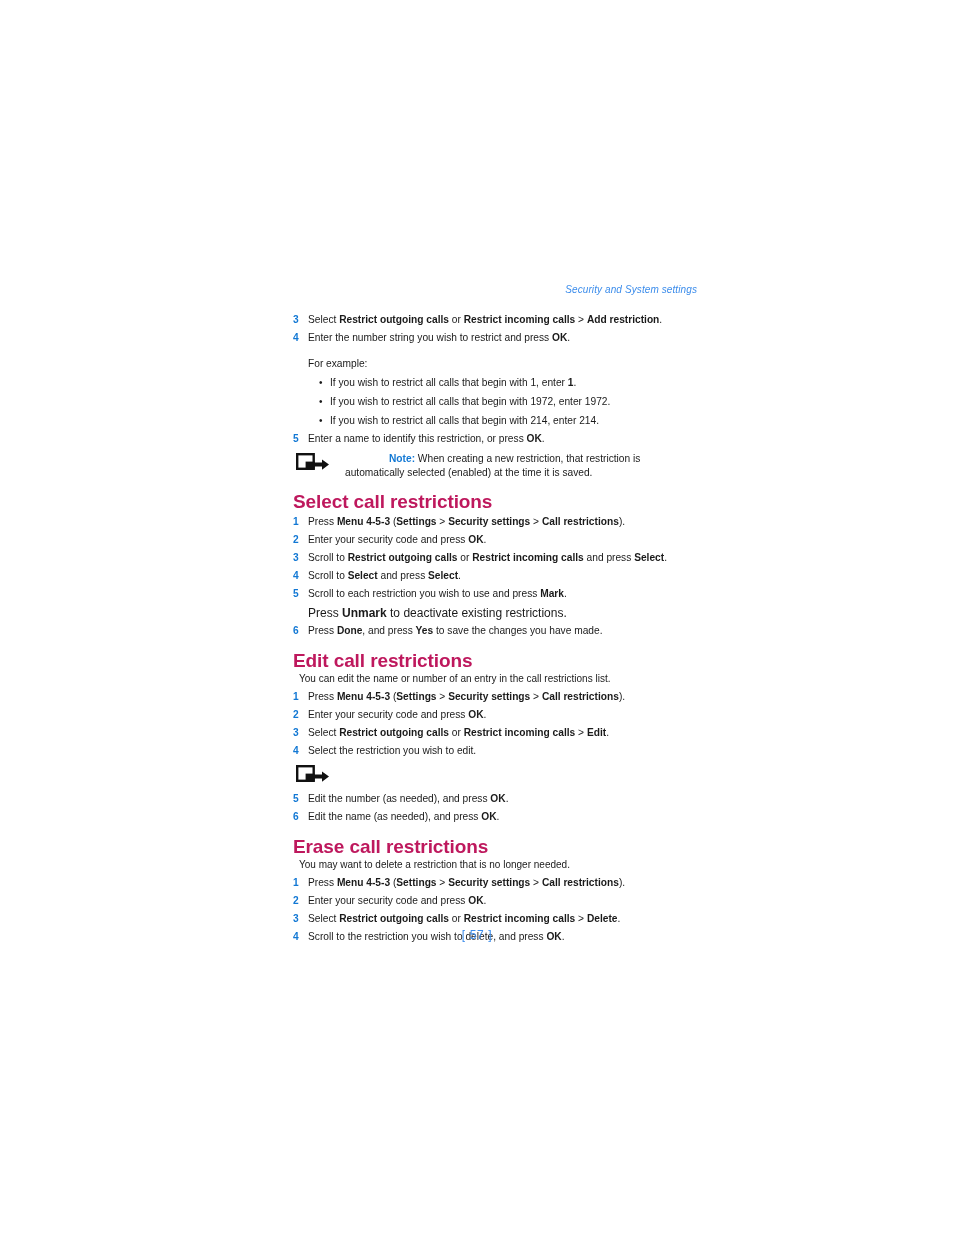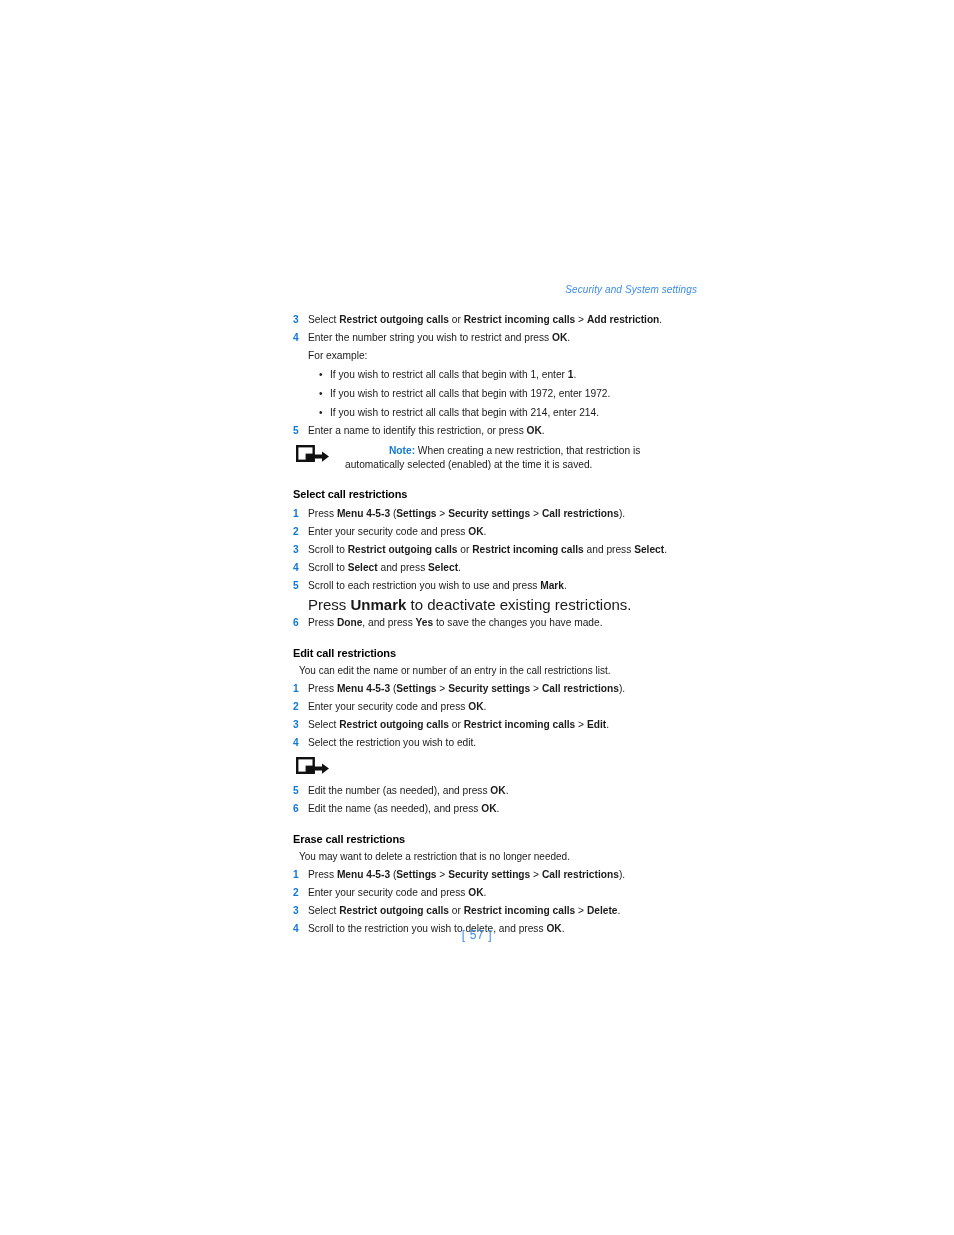--- a/index.html
+++ b/index.html
@@ -41,23 +41,23 @@
   
   .content {
     position: absolute;
     left: 293px;
     top: 309px;
     width: 404px;
   }
 
   
   .h2 {
-    color: #000000;
+    color: #be185d;
     font-weight: bold;
-    font-size: 11px;
+    font-size: 19px;
     letter-spacing: -0.1px;
     margin: 0;
     padding: 0;
     line-height: 18px;
   }
   .h2.spaced-top { margin-top: 14px; }
 
   .intro {
     font-size: 10px;
     line-height: 14px;
@@ -81,26 +81,26 @@
     width: 11px;
     text-align: left;
     color: #1278d4;
     font-weight: bold;
     font-size: 10.2px;
   }
   .step-sub {
     padding-left: 15px;
     font-size: 10.2px;
     line-height: 14px;
-    margin-top: 4px;
+    margin-top: 12px;
   }
 
   .plain-line {
     padding-left: 15px;
-    font-size: 15px;
+    font-size: 12px;
     line-height: 14px;
     margin-top: 5px;
   }
   .bullet {
     position: relative;
     padding-left: 37px;
     font-size: 10.2px;
     line-height: 14px;
     margin-top: 5px;
   }

